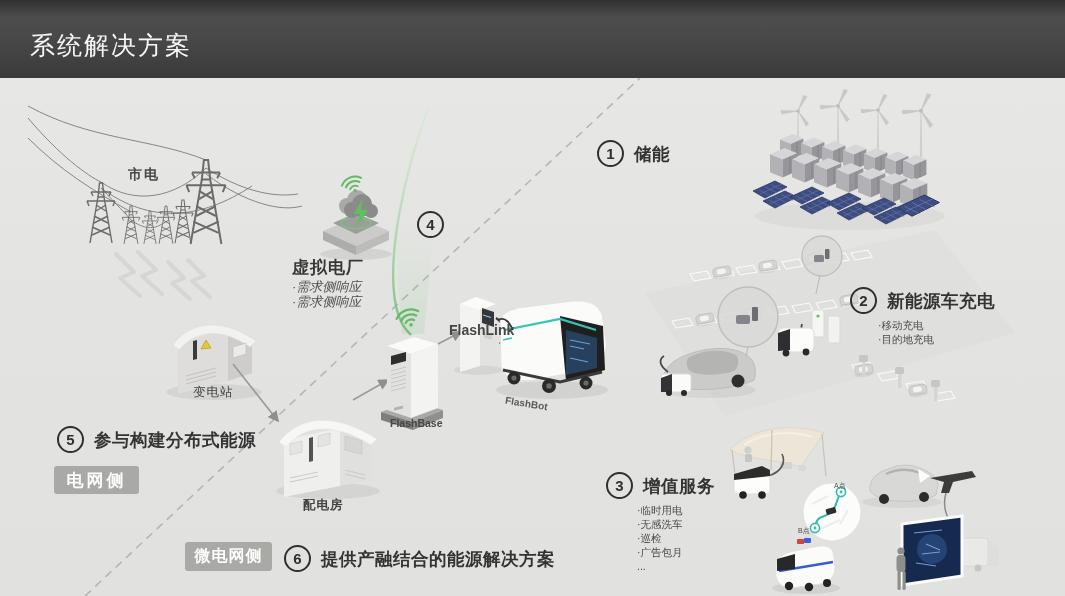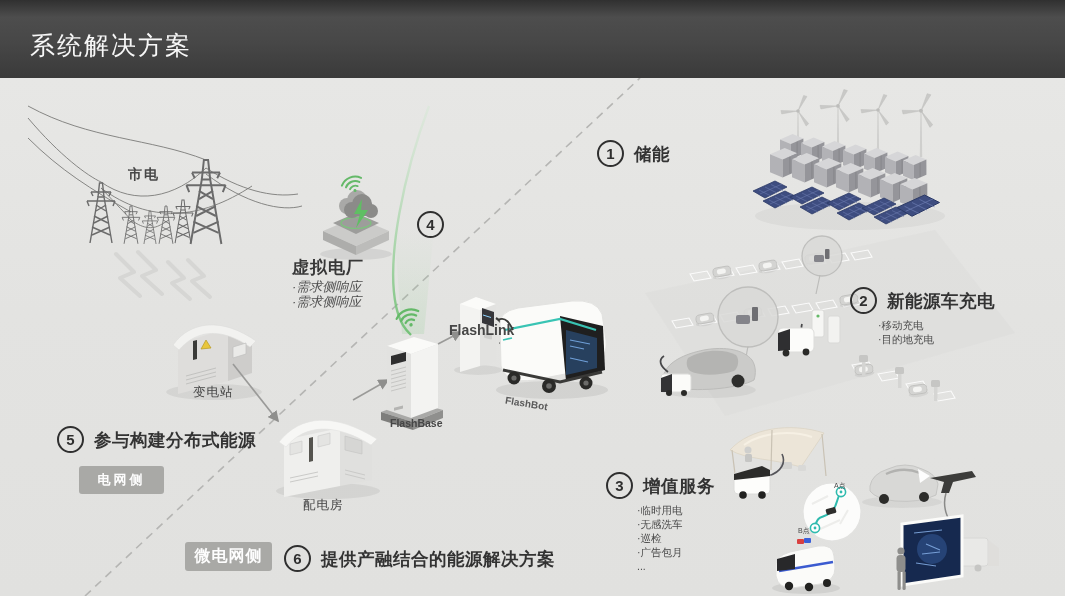--- a/index.html
+++ b/index.html
@@ -45,21 +45,21 @@
   .badge{
     position:absolute;background:#a9a9a6;color:#fdfdfd;font-weight:700;
     display:flex;align-items:center;justify-content:center;border-radius:3px;
   }
   
   .eq{position:absolute;color:#3f3f3f;}
   .eq-flashlink{left:449px;top:204px;font-size:14px;font-weight:600;color:#464646;margin-top:40px;}
   .eq-flashbase{left:390px;top:339px;font-size:10.5px;font-weight:600;color:#464646;}
   .eq-flashbot{left:505px;top:320px;font-size:10px;font-weight:600;color:#5a5a5a;transform:rotate(9deg);}
   .eq-substation{left:193px;top:306px;font-size:12.5px;font-weight:400;color:#424242;letter-spacing:1px;}
-  .eq-distribution{left:303px;top:419px;font-size:12.5px;font-weight:400;color:#424242;letter-spacing:1px;}
+  .eq-distribution{left:303px;top:419px;font-size:12.5px;font-weight:700;color:#424242;letter-spacing:1px;}
   .map-pt{position:absolute;font-size:7px;color:#4a4a4a;}
   .map-a{left:834px;top:403px;}
   .map-b{left:798px;top:448px;}
 </style>
 </head>
 <body>
 
 <div class="stage">
 
   <header class="topbar">
@@ -482,21 +482,21 @@
       </div>
     </div>
 
     <div class="sol" style="left:284px;top:467px">
       <div class="sol-head">
         <span class="num">6</span>
         <span class="sol-title">提供产融结合的能源解决方案</span>
       </div>
     </div>
 
-    <div class="badge" style="left:79px;top:388px;width:85px;height:28px;font-size:13px;letter-spacing:3px">电网侧</div>
+    <div class="badge" style="left:54px;top:388px;width:85px;height:28px;font-size:17px;letter-spacing:3px">电网侧</div>
     <div class="badge" style="left:185px;top:464px;width:87px;height:29px;font-size:16px;letter-spacing:1px">微电网侧</div>
 
     <div class="eq eq-flashlink">FlashLink</div>
     <div class="eq eq-flashbase">FlashBase</div>
     <div class="eq eq-flashbot">FlashBot</div>
     <div class="eq eq-substation">变电站</div>
     <div class="eq eq-distribution">配电房</div>
 
     <div class="map-pt map-a">A点</div>
     <div class="map-pt map-b">B点</div>

